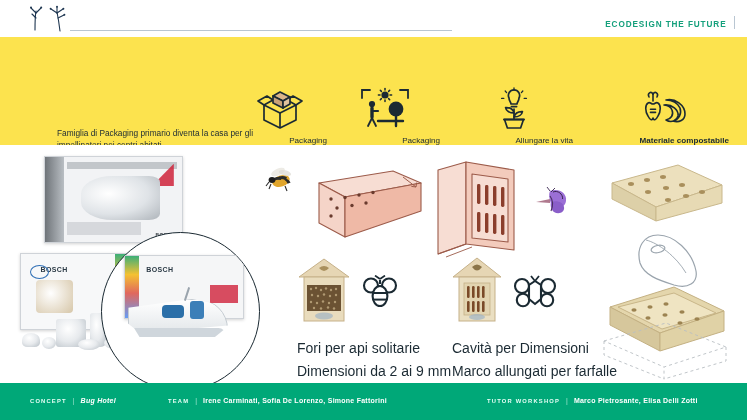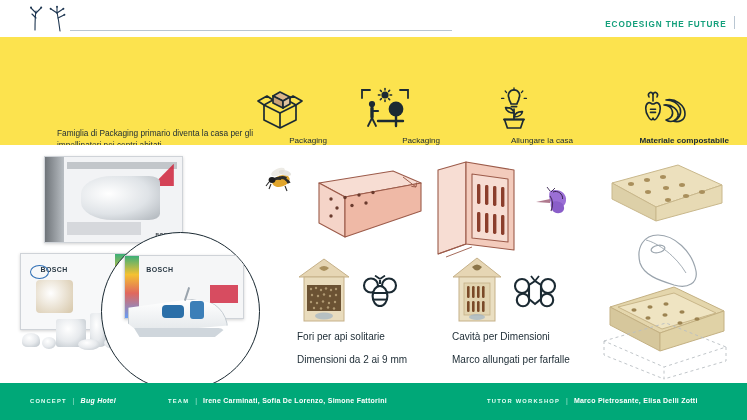--- a/index.html
+++ b/index.html
@@ -49,21 +49,21 @@
   .pkgbox .bosch{position:absolute;left:18%;top:16%;font-size:7px;font-weight:bold;color:#2b3a45;letter-spacing:.4px;}
 
   .appliance{position:absolute;background:radial-gradient(ellipse at 40% 35%,#fff 0%,#e7eaed 50%,#b4bcc3 100%);}
 
   .circle-zoom{position:absolute;left:101px;top:242px;width:157px;height:157px;border:1.6px solid #1b2a33;border-radius:50%;background:#fff;overflow:hidden;}
 
   
   .sketch{position:absolute;}
   .house-photo{position:absolute;}
   .glyph{position:absolute;}
-  .cap-line{position:absolute;font-size:10px;color:#1b2a33;line-height:13px;white-space:nowrap;}
+  .cap-line{position:absolute;font-size:14px;color:#1b2a33;line-height:13px;white-space:nowrap;margin-top:12px;}
 
   
   .footer{position:absolute;left:0;top:383px;width:747px;height:37px;background:#00a878;}
   .credit{position:absolute;top:14px;display:flex;align-items:baseline;gap:6px;color:#ffffff;white-space:nowrap;}
   .credit .k{font-size:5.8px;font-weight:bold;letter-spacing:1.2px;text-transform:uppercase;color:#e7fff6;}
   .credit .bar{color:#9fe6cf;font-size:7px;}
   .credit .v{font-size:7px;font-weight:bold;letter-spacing:.25px;}
   .credit .v.it{font-style:italic;}
 </style>
 </head>
@@ -176,21 +176,21 @@
             </g>
             <path d="M22 22 L22 33"></path>
             <path d="M22 26 C17 26, 14 23.4, 13.6 20.6 C17.6 20.4, 21 22.4, 22 26Z" fill="#fce34e"></path>
             <path d="M22 30 C27 30, 30 27.4, 30.4 24.6 C26.4 24.4, 23 26.4, 22 30Z" fill="#fce34e"></path>
             <path d="M12.5 32.5 h19 L28.6 41 h-13.2 Z" fill="#fce34e"></path>
             <path d="M12 32.5 h20" stroke-width="2"></path>
           </g>
         </svg>
       </div>
       <div class="cap">
-        <div>Allungare la casa</div>
+        <div>Allungare la vita</div>
         <div>del packaging primario</div>
       </div>
     </div>
 
     <div class="pill compost" style="left:597px;top:50px;width:132px;">
       <div class="ic">
         <svg width="56" height="40" viewBox="0 0 56 40">
           <g stroke="#1b2a33" stroke-width="1.6" fill="none" stroke-linecap="round" stroke-linejoin="round">
             <path d="M14 8 C12 4, 16 2, 18 5"></path>
             <path d="M18 5 C20 2, 24 4, 22 8"></path>

